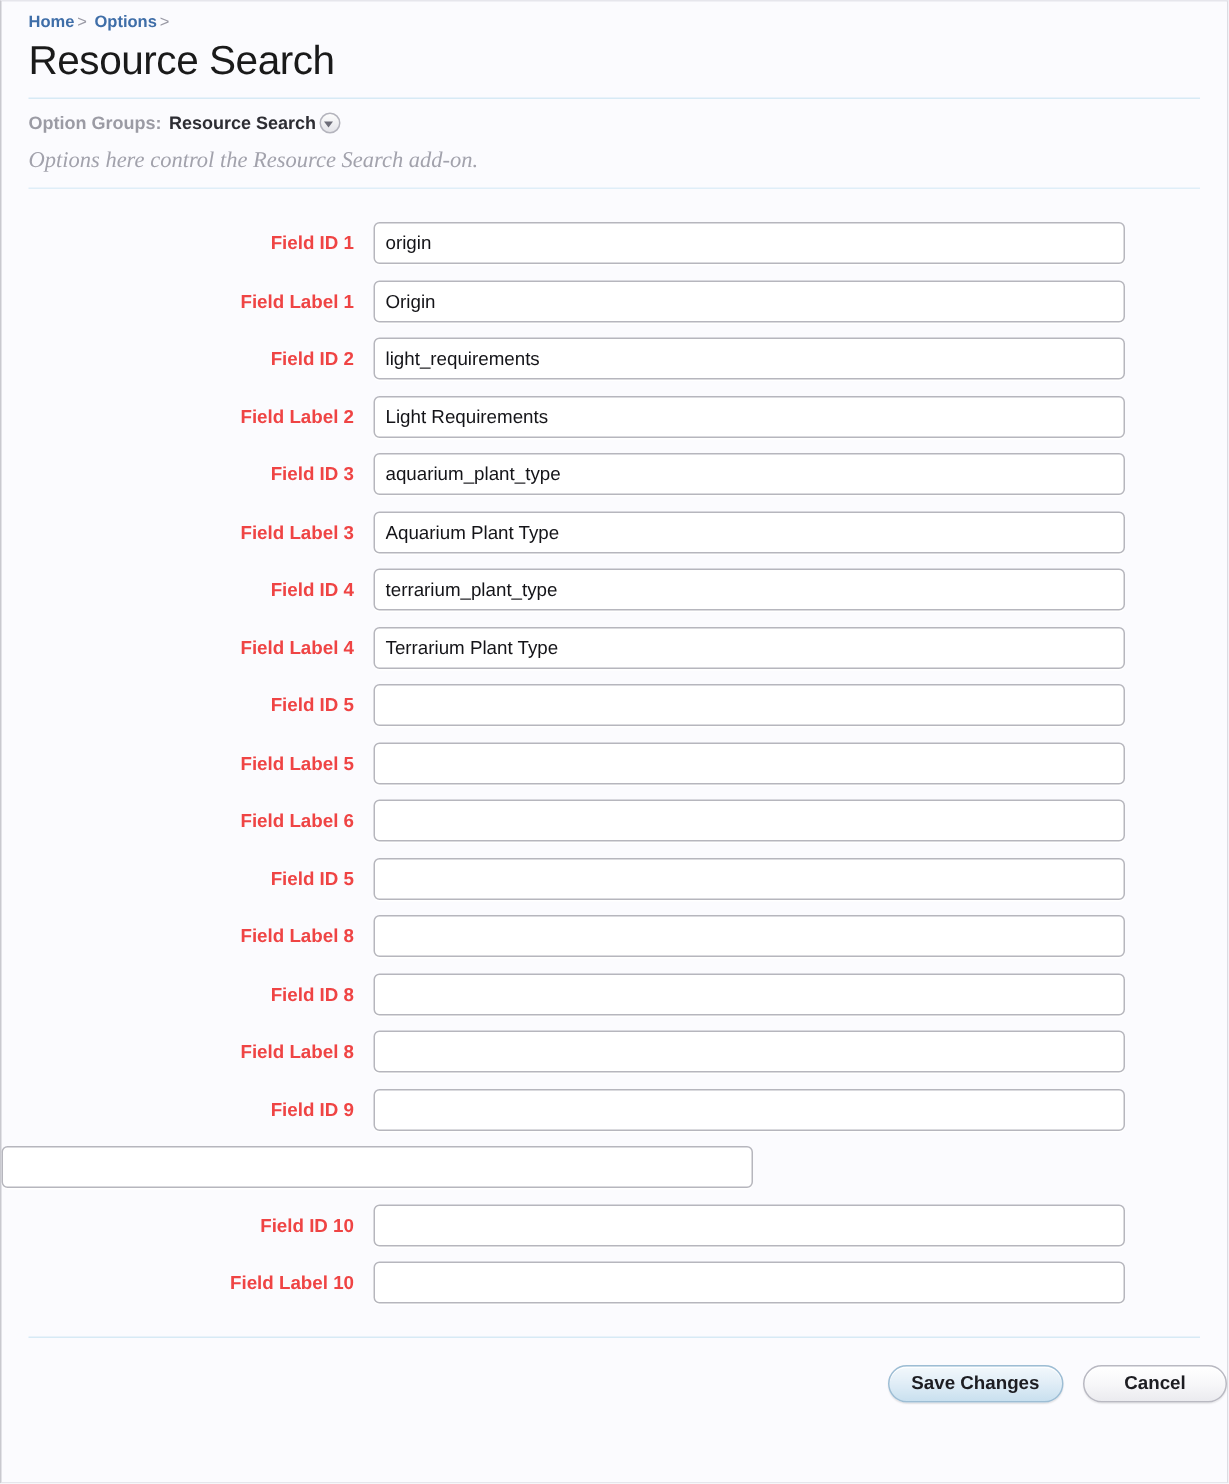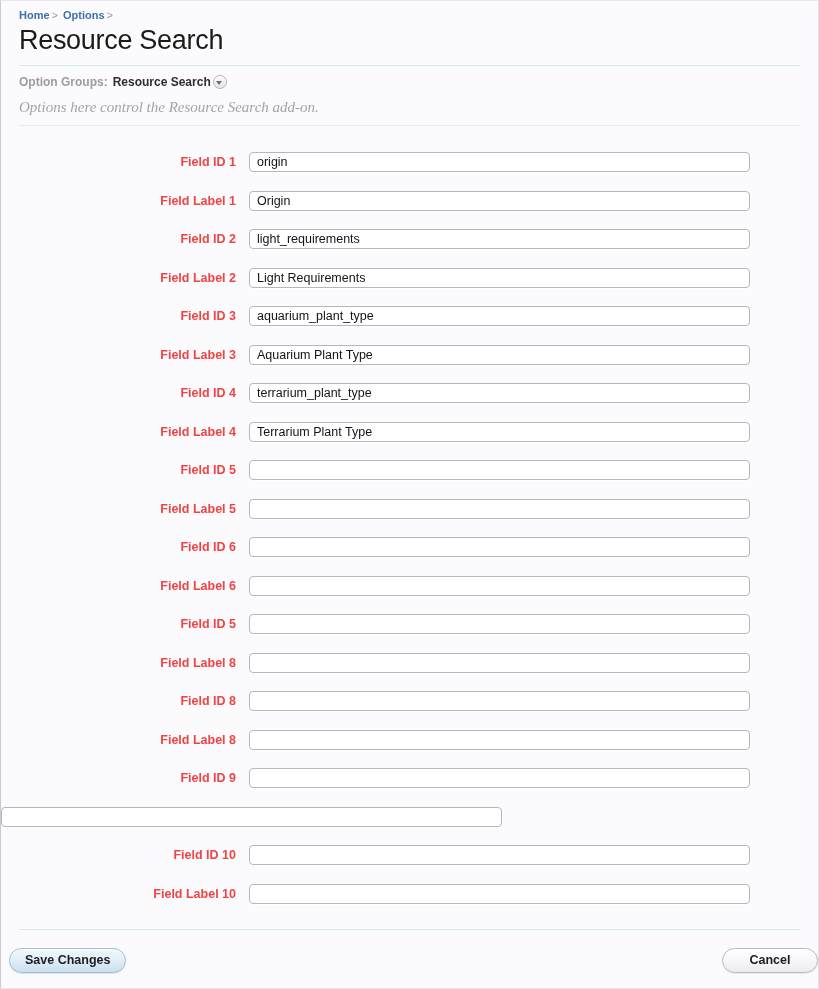--- a/index.html
+++ b/index.html
@@ -134,44 +134,43 @@
     text-align: right;
     padding-right: 13px;
     font-size: 12.5px;
     font-weight: 700;
     color: #ef4444;
     white-space: nowrap;
     line-height: 16px;
   }
   .form-row .inp {
     width: 501px;
-    height: 20px;
+    height: 28px;
     border: 1px solid #b6b6bd;
     border-radius: 4px;
     background: #ffffff;
     padding: 0 7px;
     font-family: "Liberation Sans", sans-serif;
     font-size: 12.5px;
     color: #141418;
     outline: none;
     box-shadow: 0 1px 0 rgba(255,255,255,0.9);
   }
   .form-row .inp::placeholder { color: #b9b9c1; }
 
   
   .footer-rule {
     border-top: 1px solid #d7eaf5;
     margin: 16px 18px 0 18px;
   }
   .actions {
     margin-top: 18px;
     display: flex;
-    justify-content: space-between;
+    justify-content: flex-end;
     gap: 13px;
-    padding-left: 8px;
   }
   .btn {
     height: 25px;
     min-width: 96px;
     padding: 0 15px;
     border-radius: 13px;
     font-family: "Liberation Sans", sans-serif;
     font-size: 12.5px;
     font-weight: 700;
     color: #1d1d22;
@@ -248,24 +247,20 @@
       </div>
       <div class="form-row">
         <label class="lbl">Field ID 5</label>
         <input type="text" class="inp" value="" style="">
       </div>
       <div class="form-row">
         <label class="lbl">Field Label 5</label>
         <input type="text" class="inp" value="" style="">
       </div>
       <div class="form-row">
-        <label class="lbl">Field ID 6</label>
-        <input type="text" class="inp" value="" style="">
-      </div>
-      <div class="form-row">
         <label class="lbl">Field Label 6</label>
         <input type="text" class="inp" value="" style="">
       </div>
       <div class="form-row">
         <label class="lbl">Field ID 5</label>
         <input type="text" class="inp" value="" style="">
       </div>
       <div class="form-row">
         <label class="lbl">Field Label 8</label>
         <input type="text" class="inp" value="" style="">

